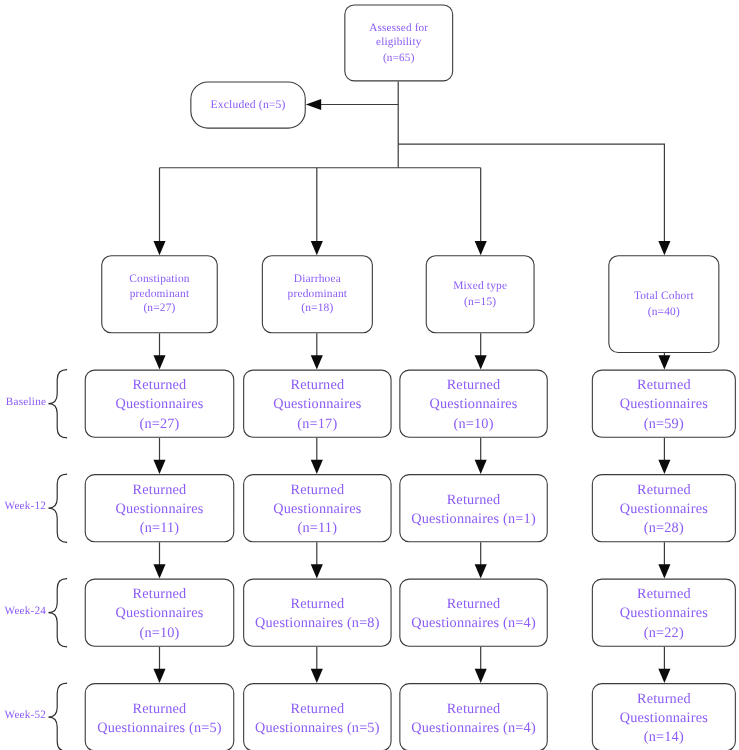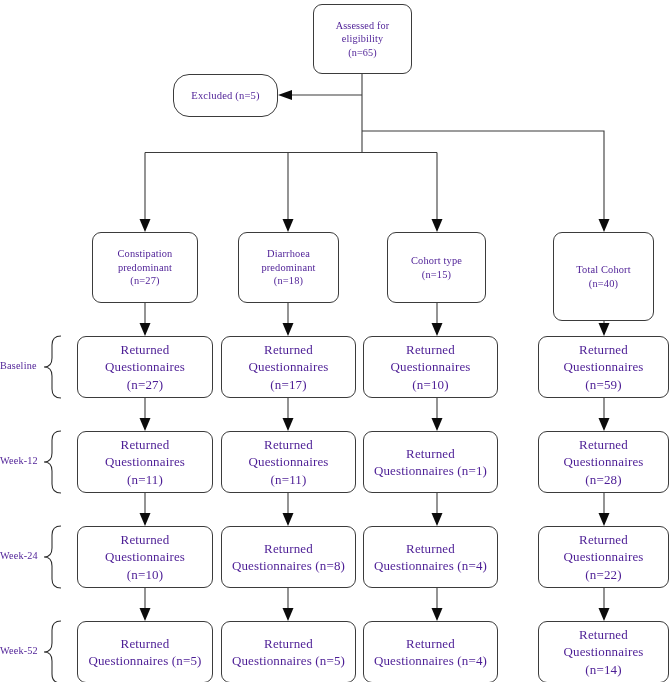--- a/index.html
+++ b/index.html
@@ -7,21 +7,21 @@
     margin: 0;
     padding: 0;
     background: #ffffff;
   }
   #canvas {
     position: relative;
     width: 672px;
     height: 682px;
     background: #ffffff;
     font-family: "Liberation Serif", "DejaVu Serif", serif;
-    color: #4c1d95;
+    color: #8b5cf6;
     overflow: hidden;
   }
   .box {
     position: absolute;
     box-sizing: border-box;
     border: 1.1px solid #3b3b3b;
     border-radius: 9px;
     background: #ffffff;
     display: flex;
     align-items: center;
@@ -38,20 +38,21 @@
   }
   .fs-top     { font-size: 10.2px; }
   .fs-cat     { font-size: 10.4px; }
   .fs-excl    { font-size: 10.6px; }
   .fs-row     { font-size: 13px; }
   .stage-label {
     position: absolute;
     font-size: 10.2px;
     letter-spacing: 0.2px;
     white-space: nowrap;
+    text-align: right;
   }
   svg.lines {
     position: absolute;
     left: 0;
     top: 0;
     width: 672px;
     height: 682px;
     pointer-events: none;
   }
   svg.lines line, svg.lines path.conn {
@@ -154,21 +155,21 @@
   </div>
   <div class="box fs-cat" style="left:238px; top:232px; width:101px; height:71px;">
     <span>
       <span>Diarrhoea</span>
       <span>predominant</span>
       <span>(n=18)</span>
     </span>
   </div>
   <div class="box fs-cat" style="left:387px; top:232px; width:99px; height:71px;">
     <span>
-      <span>Cohort type</span>
+      <span>Mixed type</span>
       <span>(n=15)</span>
     </span>
   </div>
   <div class="box fs-cat" style="left:553px; top:232px; width:101px; height:89px;">
     <span>
       <span>Total Cohort</span>
       <span>(n=40)</span>
     </span>
   </div>
 

